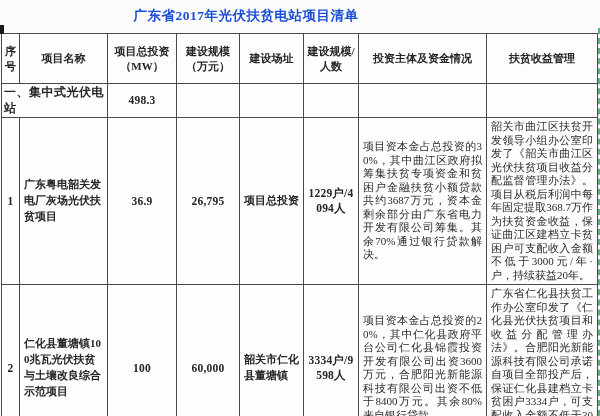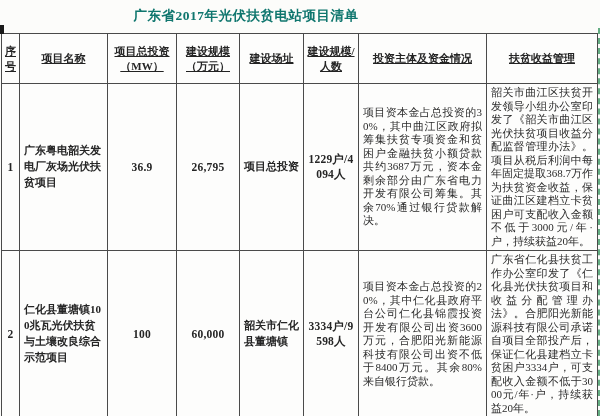--- a/index.html
+++ b/index.html
@@ -5,36 +5,36 @@
   html,body{margin:0;padding:0;}
   body{
     width:600px;height:416px;overflow:hidden;position:relative;
     background:#fcfcfa;
     font-family:"Liberation Serif","DejaVu Serif",serif;
     color:#222;
     -webkit-font-smoothing:antialiased;
   }
   .page-title{
     position:absolute;top:7px;left:0;width:492px;
-    text-align:center;font-size:13.5px;font-weight:bold;color:#0f766e;
+    text-align:center;font-size:13.5px;font-weight:bold;color:#1d4ed8;
     letter-spacing:.5px;
   }
   table.project-table{
     position:absolute;left:1px;top:33px;
     width:596px;table-layout:fixed;border-collapse:collapse;
     background:#fdfdfc;
   }
   .project-table th,.project-table td{
     border:1px solid #4a4a4a;
     padding:1px 3px;
     font-size:11px;font-weight:bold;color:#252525;
     vertical-align:middle;text-align:center;
     overflow:hidden;word-break:break-all;line-height:1.3;
   }
-  .project-table thead tr{height:50px;text-decoration:underline;}
+  .project-table thead tr{height:50px;}
   tr.summary-row-1{height:17px;}
   tr.summary-row-2{height:15px;}
   tr.project-row-1{height:143px;}
   tr.project-row-2{height:148px;}
   .project-table th{font-size:11px;line-height:1.35;}
   td.cell-left{text-align:left;}
   td.cell-name{text-align:left;font-size:11px;line-height:1.45;padding-left:4px;}
   td.cell-para{
     text-align:justify;font-weight:normal;
     font-size:11px;line-height:13.5px;
@@ -74,20 +74,29 @@
       <th>项目名称</th>
       <th>项目总投资（MW）</th>
       <th>建设规模（万元）</th>
       <th>建设场址</th>
       <th>建设规模/人数</th>
       <th>投资主体及资金情况</th>
       <th>扶贫收益管理</th>
     </tr>
   </thead>
   <tbody>
+    <tr class="summary-row-2">
+      <td colspan="2" class="summary-label">一、集中式光伏电站</td>
+      <td class="cell-num">498.3</td>
+      <td></td>
+      <td></td>
+      <td></td>
+      <td></td>
+      <td></td>
+    </tr>
     <tr class="project-row-1">
       <td class="cell-num">1</td>
       <td class="cell-name">广东粤电韶关发电厂灰场光伏扶贫项目</td>
       <td class="cell-num">36.9</td>
       <td class="cell-num">26,795</td>
       <td class="cell-left cell-name">项目总投资</td>
       <td class="cell-num">1229户/4094人</td>
       <td class="cell-para">项目资本金占总投资的30%，其中曲江区政府拟筹集扶贫专项资金和贫困户金融扶贫小额贷款共约3687万元，资本金剩余部分由广东省电力开发有限公司筹集。其余70%通过银行贷款解决。</td>
       <td class="cell-para">韶关市曲江区扶贫开发领导小组办公室印发了《韶关市曲江区光伏扶贫项目收益分配监督管理办法》。项目从税后利润中每年固定提取368.7万作为扶贫资金收益，保证曲江区建档立卡贫困户可支配收入金额不低于3000元/年·户，持续获益20年。</td>
     </tr>

